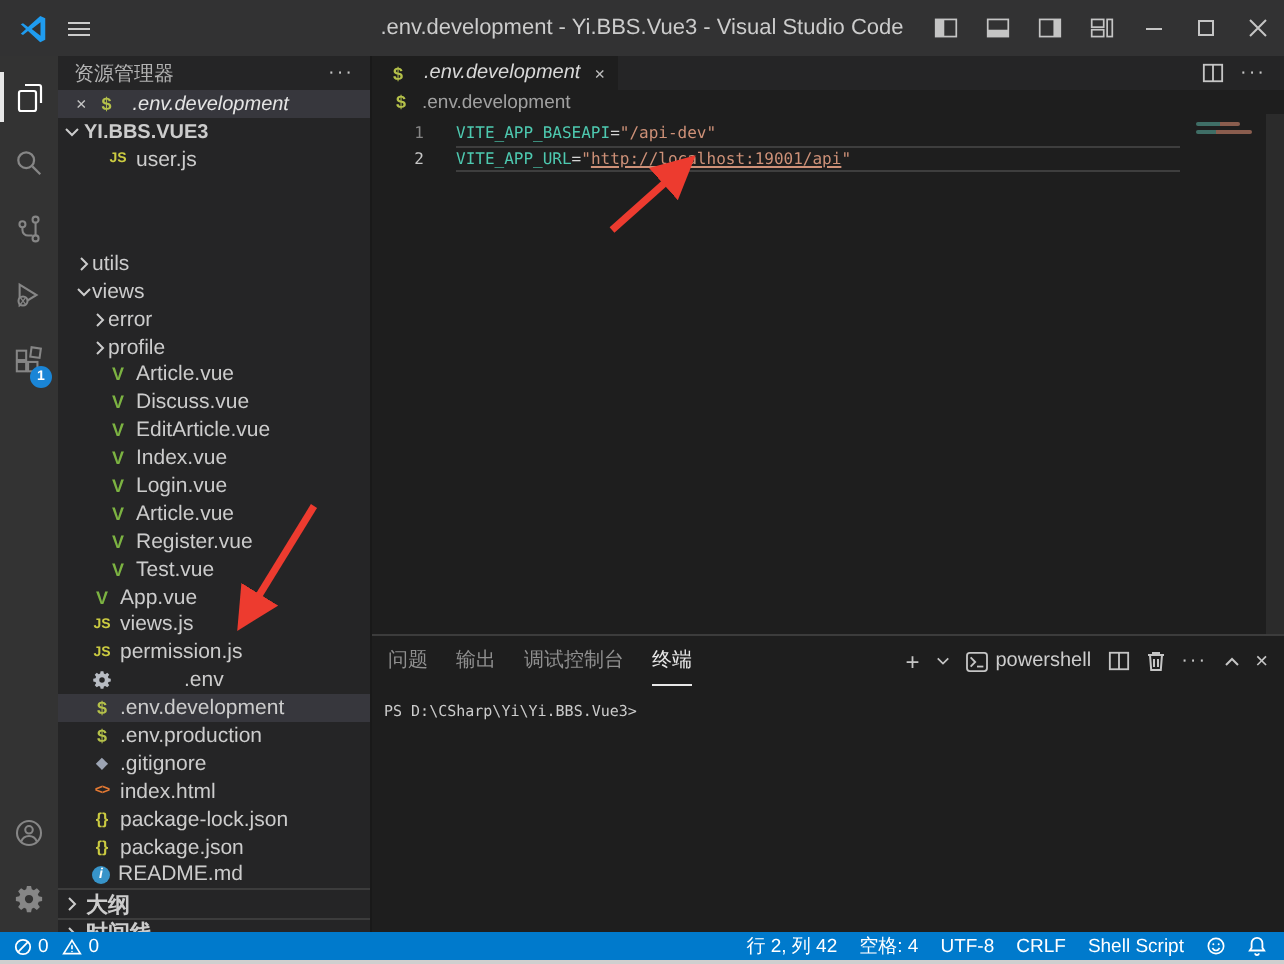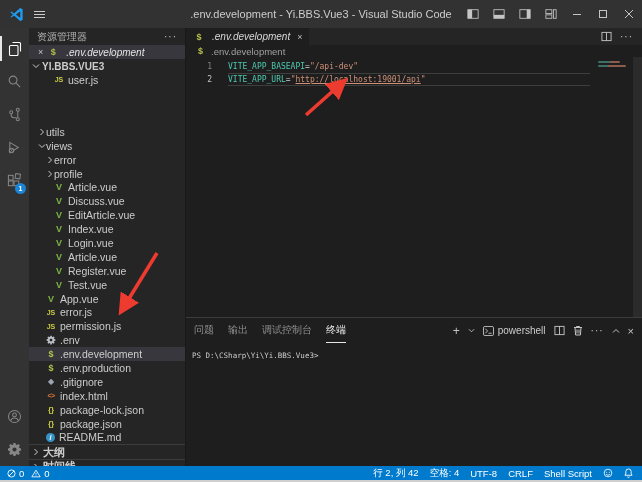--- a/index.html
+++ b/index.html
@@ -299,27 +299,27 @@
           <div class="tree-row" style="padding-left: 24px;">
             <span class="ic ic-vue">V</span>
             <span>Test.vue</span>
           </div>
           <div class="tree-row" style="padding-left: 16px;">
             <span class="ic ic-vue">V</span>
             <span>App.vue</span>
           </div>
           <div class="tree-row" style="padding-left: 16px;">
             <span class="ic ic-js">JS</span>
-            <span>error.js</span>
+            <span>views.js</span>
           </div>
           <div class="tree-row" style="padding-left: 16px;">
             <span class="ic ic-js">JS</span>
             <span>permission.js</span>
           </div>
-          <div class="tree-row" style="padding-left: 16px;">
+          <div class="tree-row" style="padding-left: 16px; gap: 32px;">
             <span class="ic">
               <svg width="10" height="10" viewBox="0 0 16 16">
                 <path fill="#b8bcc3" d="M9.1 1h-2.2l-.4 1.8-1.1.5-1.6-1.1-1.6 1.6 1.1 1.6-.5 1.1L1 6.9v2.2l1.8.4.5 1.1-1.1 1.6 1.6 1.6 1.6-1.1 1.1.5.4 1.8h2.2l.4-1.8 1.1-.5 1.6 1.1 1.6-1.6-1.1-1.6.5-1.1 1.8-.4V6.9l-1.8-.4-.5-1.1 1.1-1.6-1.6-1.6-1.6 1.1-1.1-.5z"></path>
                 <circle cx="8" cy="8" r="2.2" fill="#252526"></circle>
               </svg>
             </span>
             <span>.env</span>
           </div>
           <div class="tree-row selected" style="padding-left: 16px;">
             <span class="ic ic-env">$</span>

